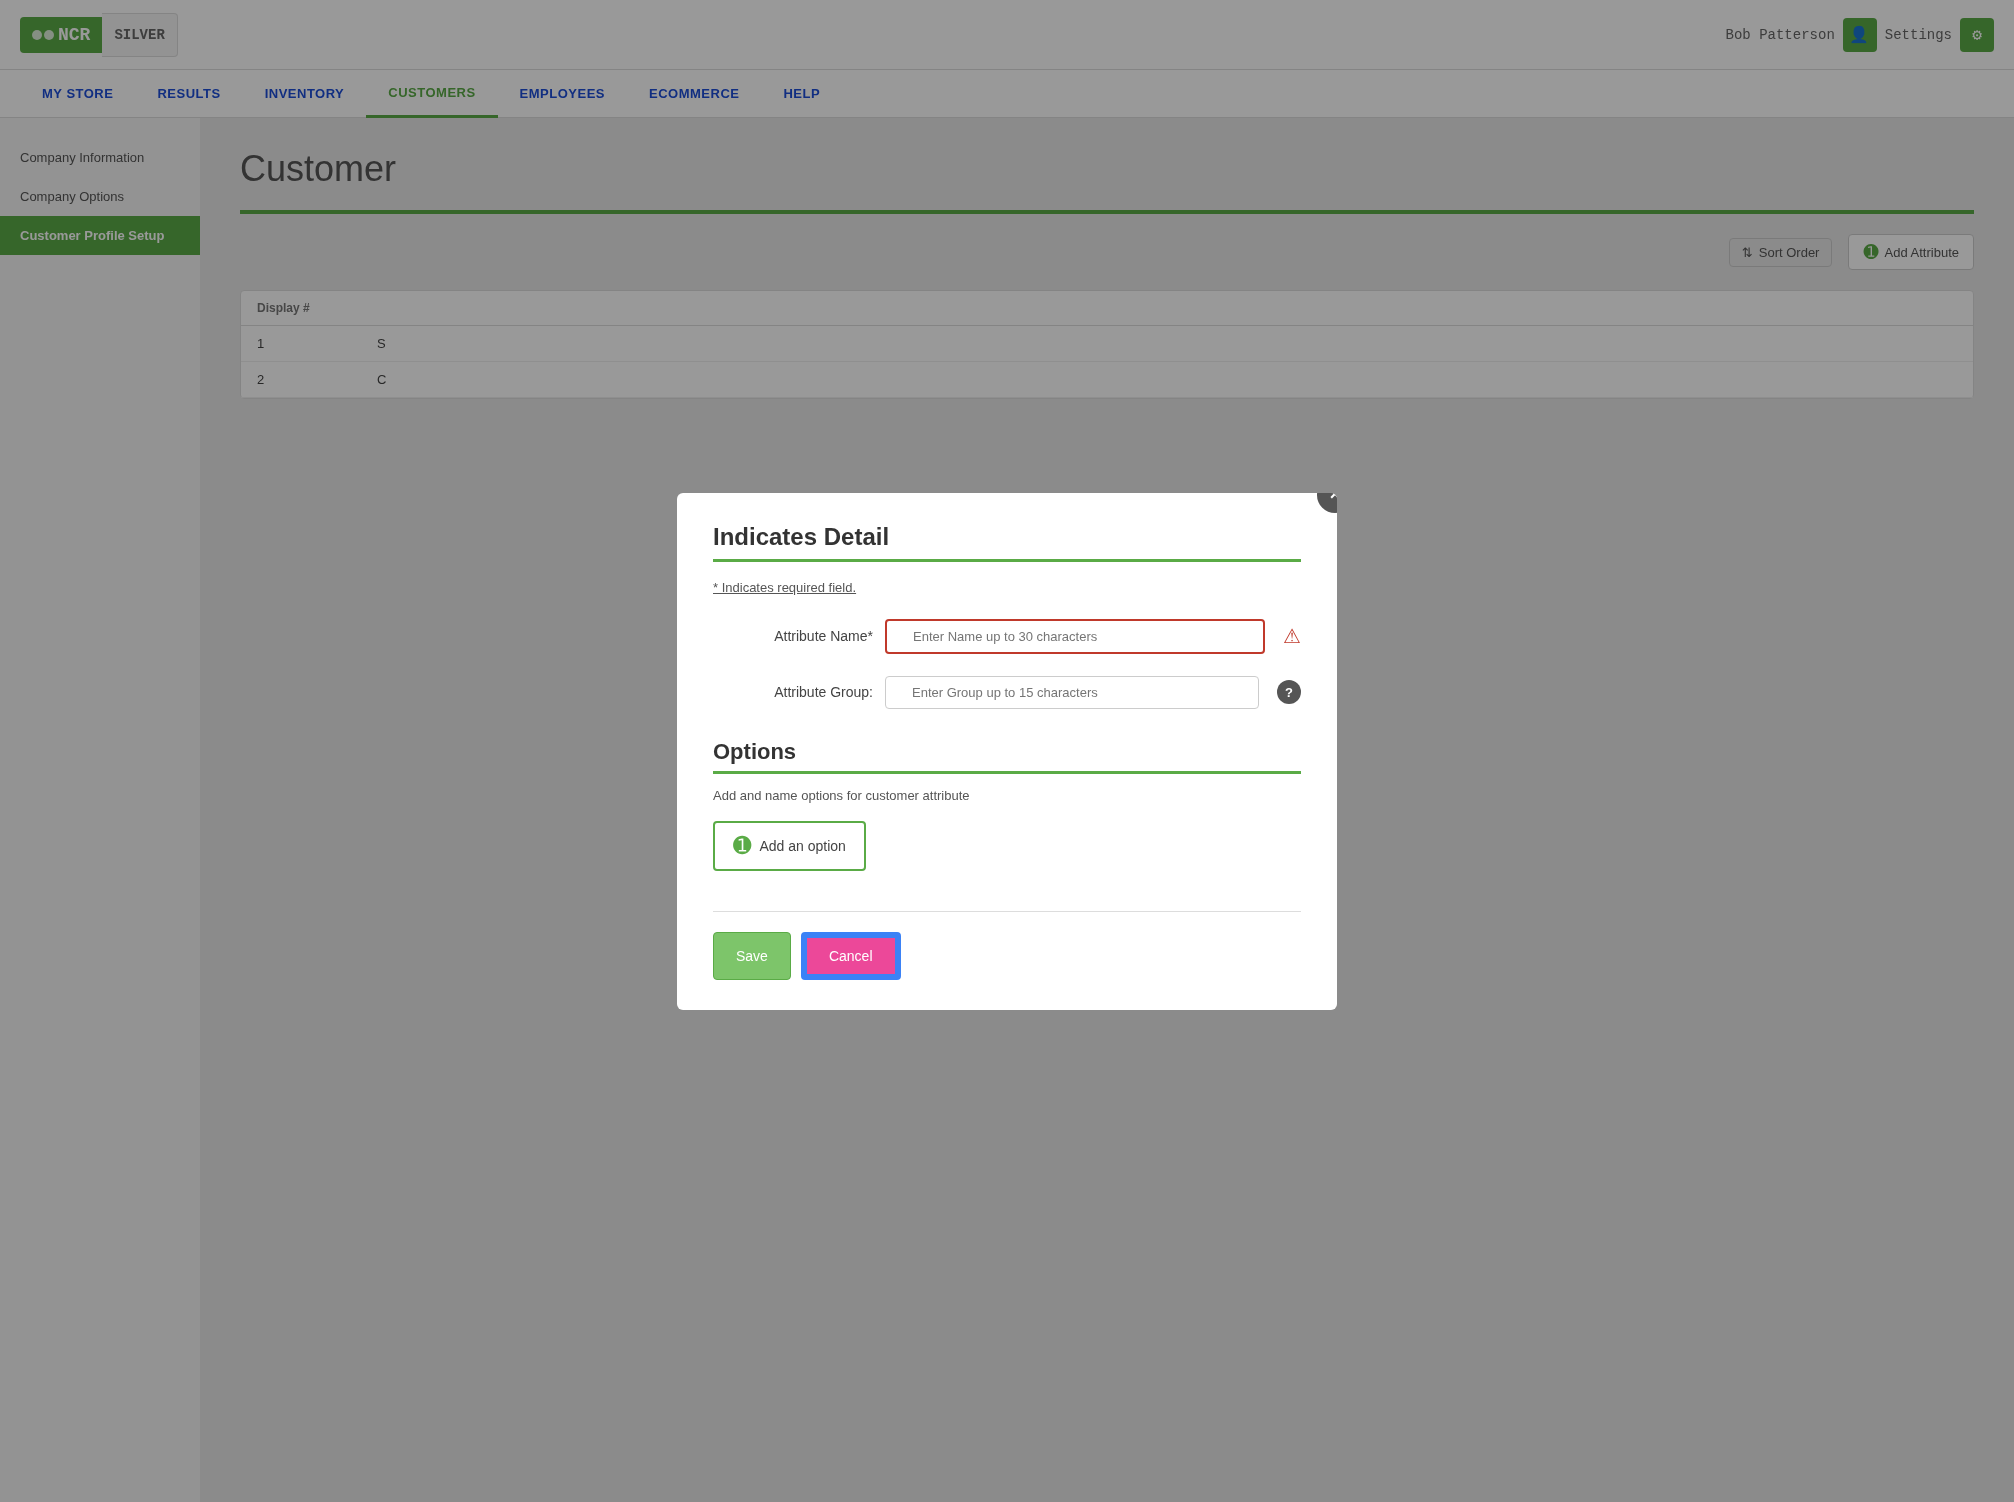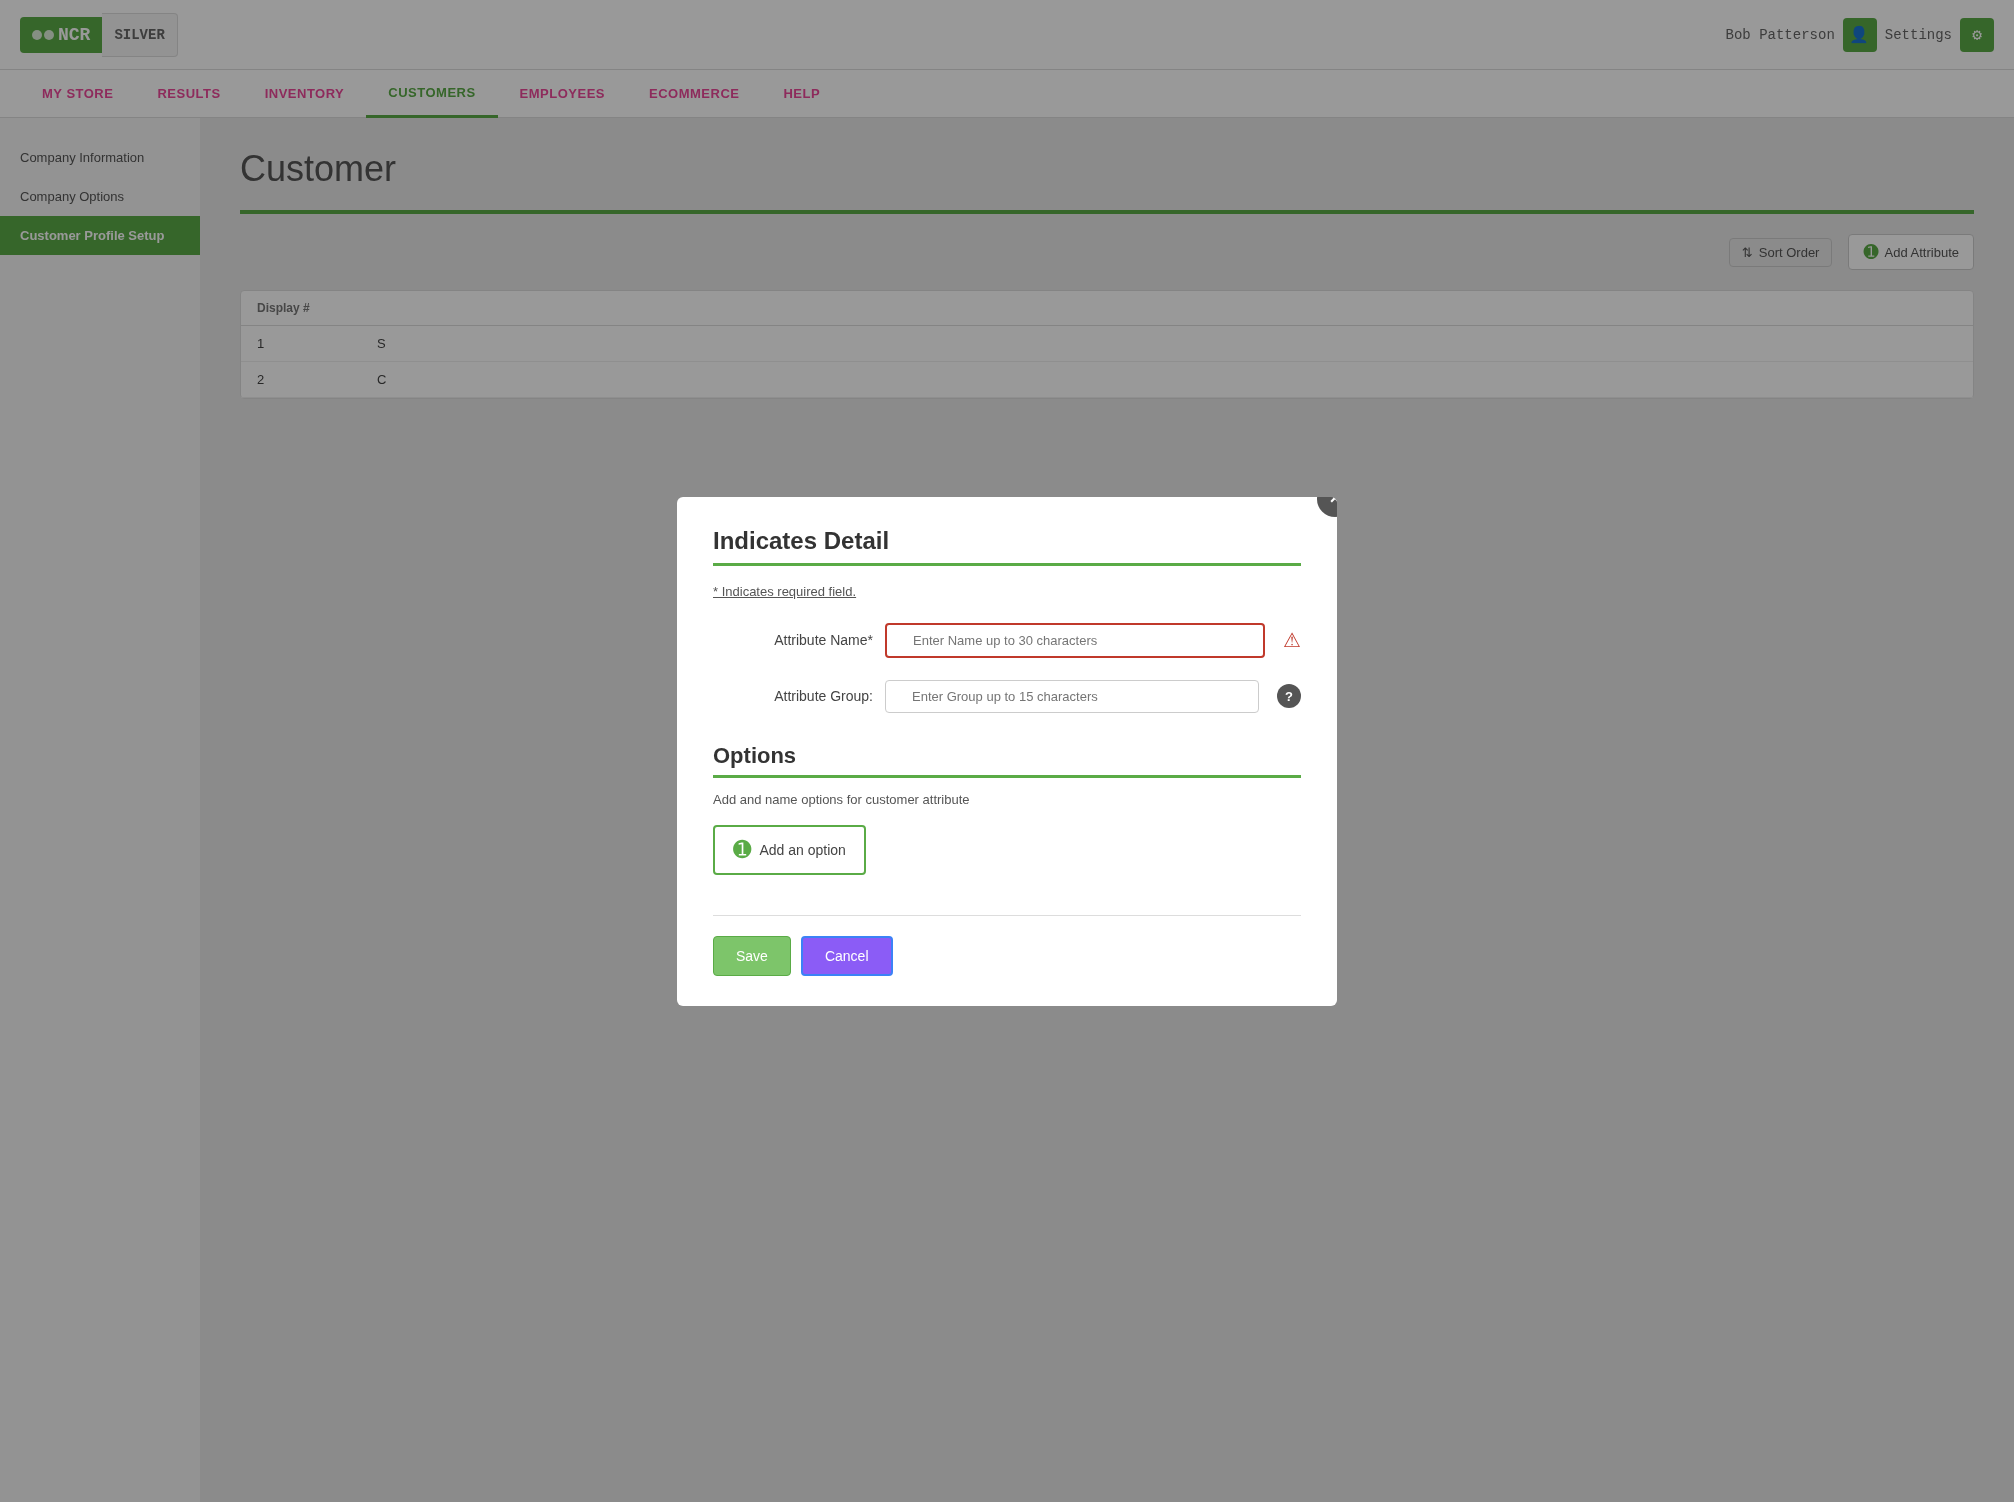--- a/index.html
+++ b/index.html
@@ -101,21 +101,21 @@
       border-bottom: 1px solid #ddd;
       height: 48px;
     }
     .nav-item {
       padding: 0 22px;
       height: 48px;
       display: flex;
       align-items: center;
       font-size: 13px;
       font-weight: bold;
-      color: #ec4899;
+      color: #1d4ed8;
       letter-spacing: 0.5px;
       cursor: pointer;
     }
     .nav-item.active {
       color: #5aab46;
       border-bottom: 3px solid #5aab46;
     }
 
     
     .content-area {
@@ -362,22 +362,22 @@
     .btn-save {
       background: #7dc56a;
       border: 1px solid #5aab46;
       color: #fff;
       padding: 10px 22px;
       border-radius: 4px;
       font-size: 14px;
       cursor: pointer;
     }
     .btn-cancel {
-      background: #8b5cf6;
-      border: 2px solid #3b82f6;
+      background: #ec4899;
+      border: 6px solid #3b82f6;
       color: #fff;
       padding: 10px 22px;
       border-radius: 4px;
       font-size: 14px;
       cursor: pointer;
     }
   </style>
 </head>
 <body>
 

